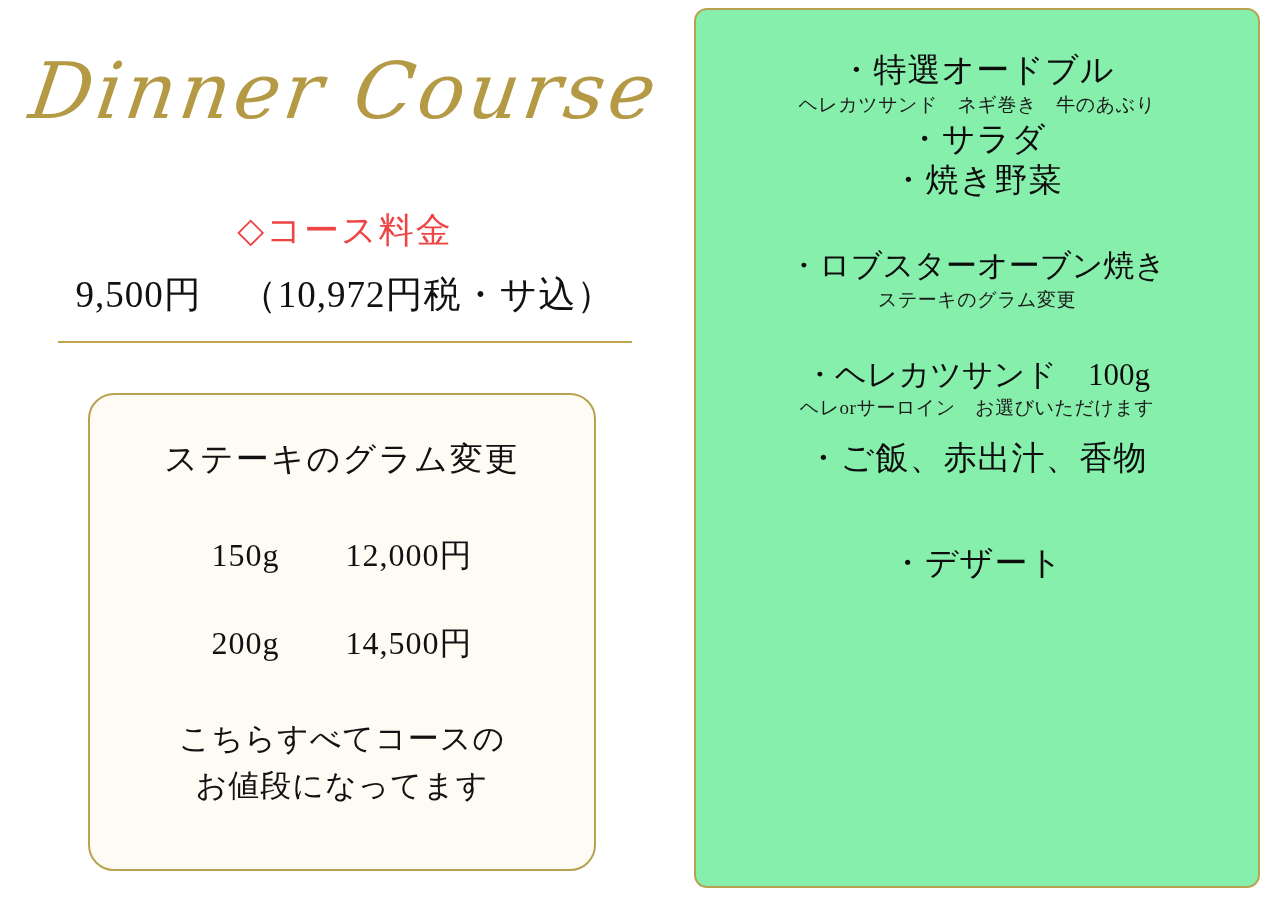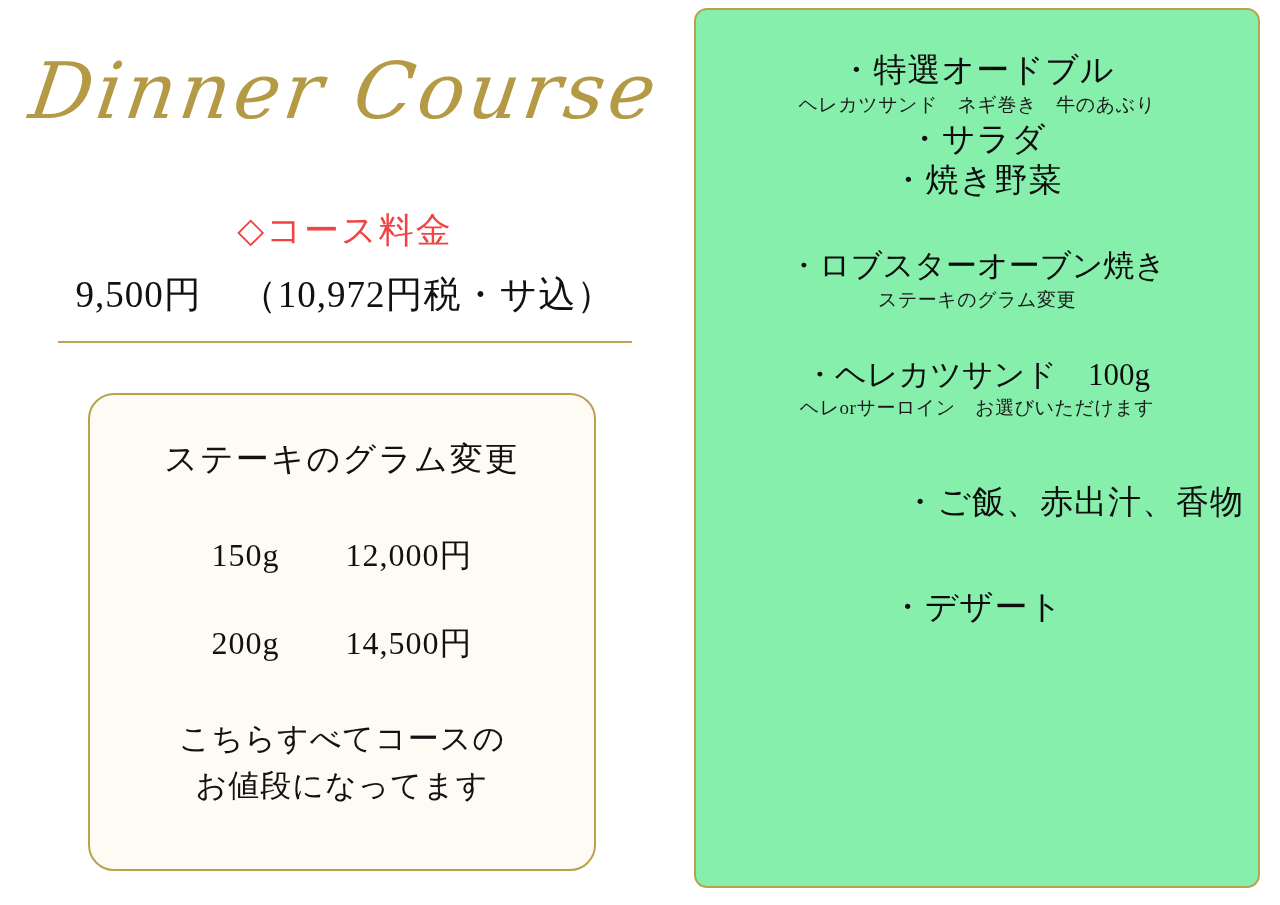--- a/index.html
+++ b/index.html
@@ -164,21 +164,21 @@
   .course-item .sub {
     font-size: 19px;
     letter-spacing: 0.5px;
     line-height: 1.45;
     color: #1a1a1a;
   }
   .sp-1 { }
   .sp-2 { }
   .sp-3 { margin-top: 46px; }
   .sp-4 { margin-top: 42px; }
-  .sp-5 { margin-top: 60px; text-align: right; }
+  .sp-5 { margin-top: 16px; }
   .sp-6 { margin-top: 64px; }
 </style>
 </head>
 <body>
 
 <div class="page">
 
   <div class="left-col">
 
     <div class="script-title">Dinner Course</div>

